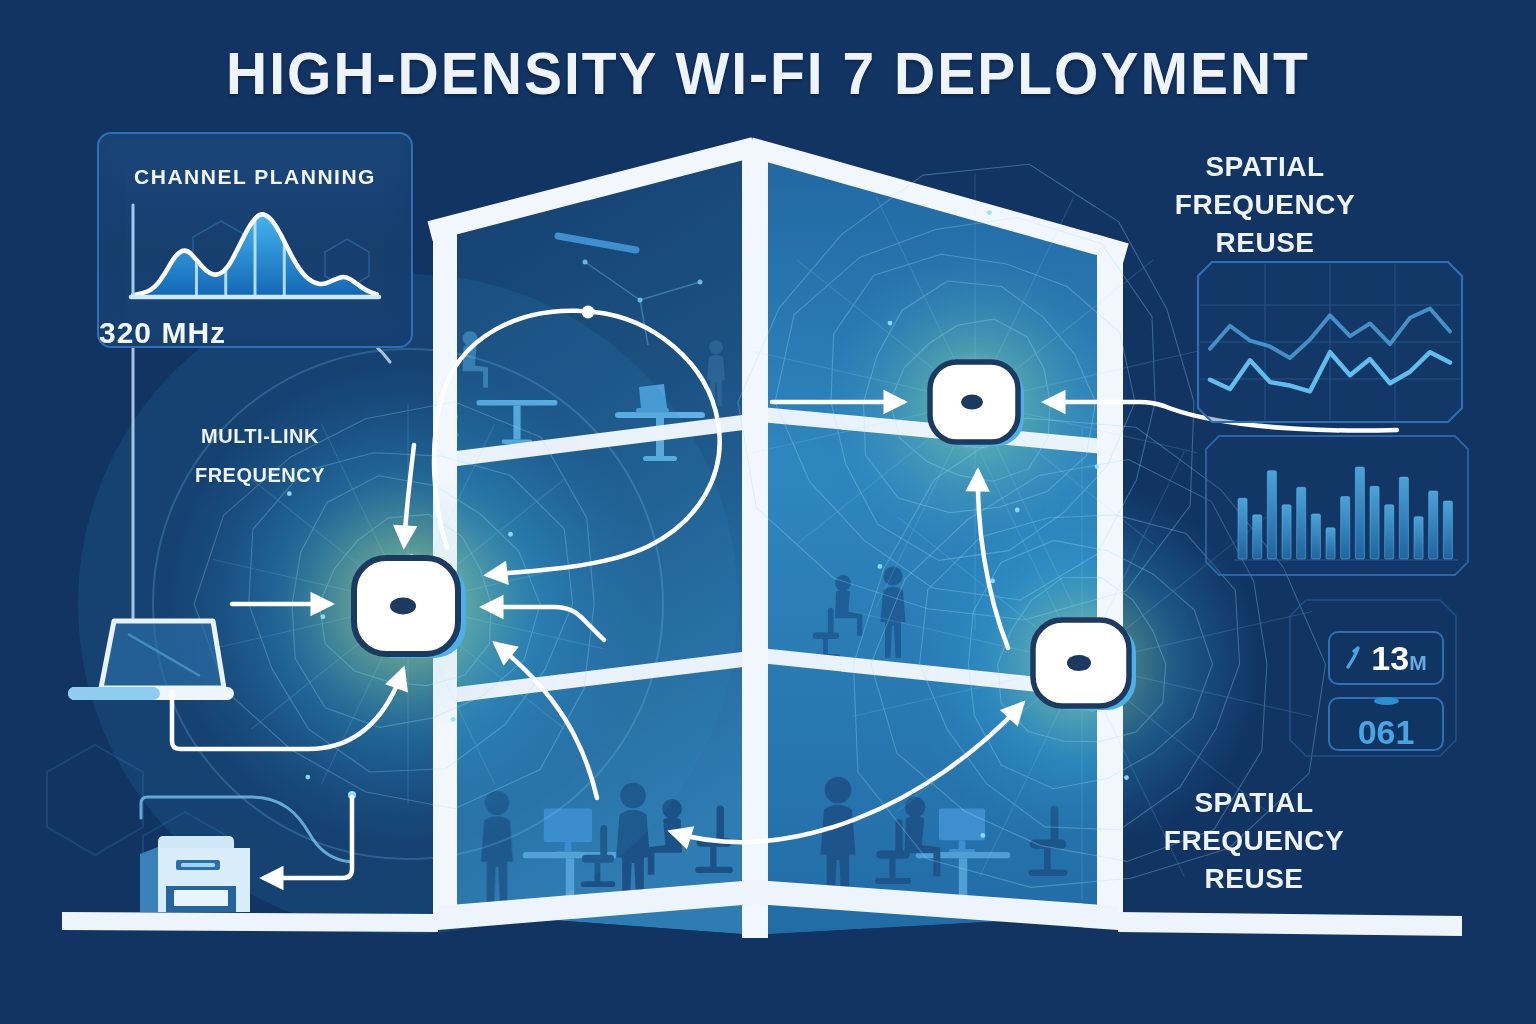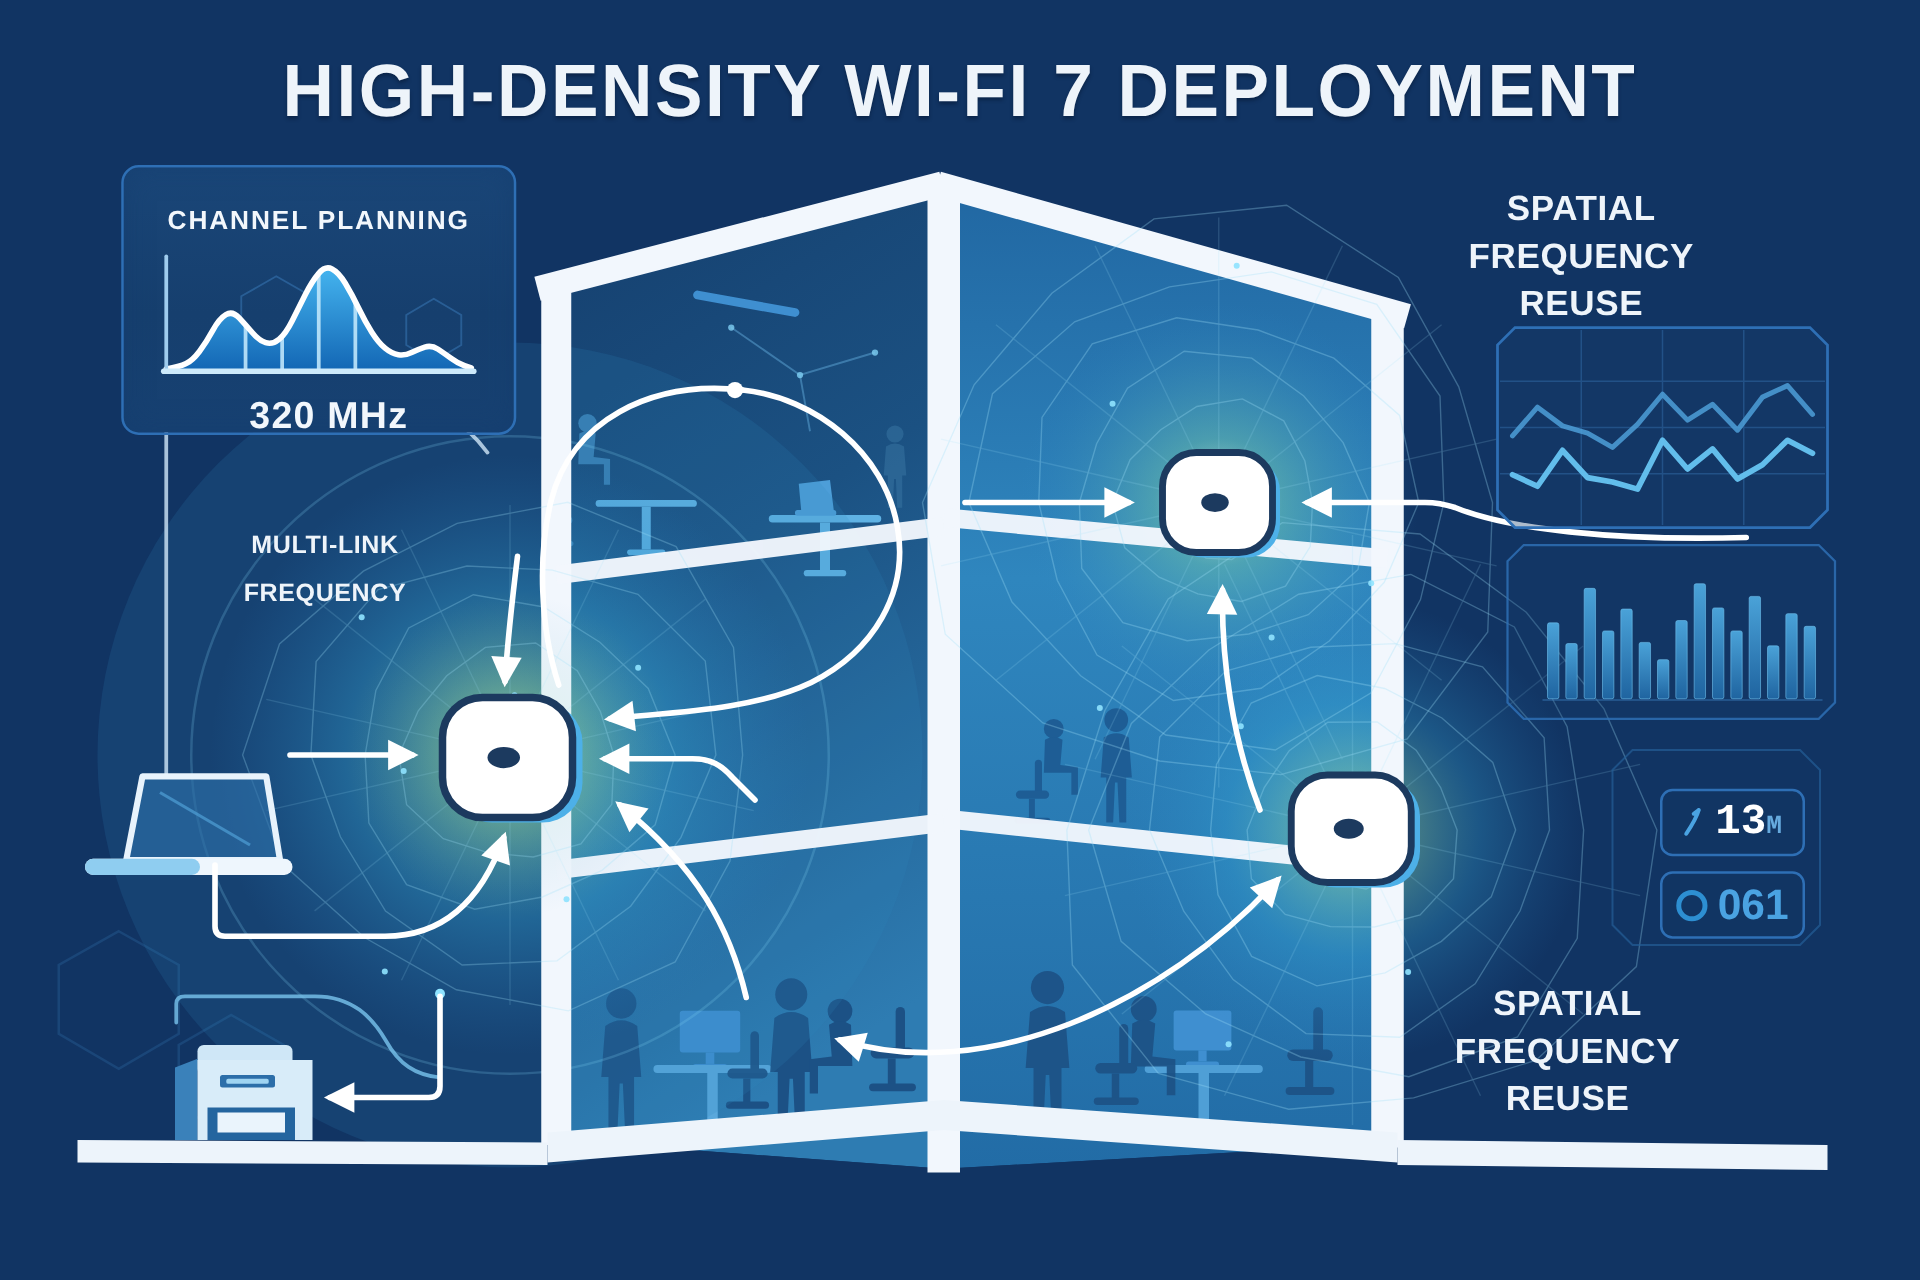--- a/index.html
+++ b/index.html
@@ -11,27 +11,27 @@
   .title{top:40px;left:0;width:100%;text-align:center;font-size:57px;letter-spacing:2px;
          transform:scaleY(1.04);text-shadow:0 2px 3px rgba(5,20,45,.45);white-space:nowrap;}
   .multi-link{left:138px;top:417px;width:244px;text-align:center;font-size:20px;line-height:39px;letter-spacing:.5px;}
   .spatial-top{left:1138px;top:148px;width:254px;text-align:center;font-size:28px;line-height:38px;letter-spacing:.5px;}
   .spatial-bottom{left:1122px;top:784px;width:264px;text-align:center;font-size:28px;line-height:38px;letter-spacing:.5px;}
   .channel-panel{position:absolute;left:97px;top:132px;width:312px;height:212px;z-index:4;
       border:2.5px solid var(--panel_border,#2e6fb5);border-radius:14px;
       background:linear-gradient(180deg,#1a4678 0%,#163f6e 55%,#174172 100%);
       box-shadow:0 0 22px rgba(20,60,110,.55) inset;}
   .cp-title{text-align:center;margin-top:31px;font-size:21px;font-weight:700;letter-spacing:1.5px;color:#f2f7fc;}
-  .cp-value{text-align:center;margin-top:1px;font-size:30px;font-weight:700;letter-spacing:1px;color:#f2f7fc;margin-left:16px;}
+  .cp-value{text-align:left;margin-top:1px;font-size:30px;font-weight:700;letter-spacing:1px;color:#f2f7fc;}
   #spectrum-svg{display:block;margin:4px auto 0 auto;}
   .stat-badge{position:absolute;width:112px;height:50px;border:2px solid var(--panel_border,#2e6fb5);
       border-radius:10px;display:flex;align-items:center;justify-content:center;gap:8px;z-index:5;
       background:rgba(20,55,100,.25);}
-  #stat-1{left:1328px;top:631px;font-family:Liberation Mono, monospace;}
-  #stat-2{left:1328px;top:697px;}
+  #stat-1{left:1328px;top:631px;}
+  #stat-2{left:1328px;top:697px;flex-direction:column;}
   .stat-v1{font-size:34px;font-weight:700;color:#ffffff;}
   .stat-u{font-size:21px;font-weight:700;color:#66aade;}
   .stat-v2{font-size:34px;font-weight:700;color:#4aa3e2;}
   .ring-icon{width:17px;height:17px;border:4.5px solid #2d8fd2;border-radius:50%;display:inline-block;}
 </style>
 </head>
 <body>
 
 <div id="stage">
 

